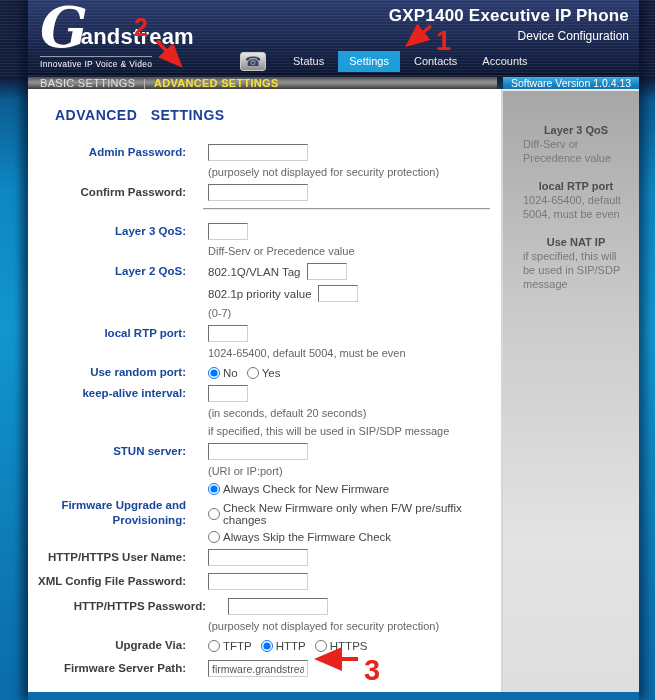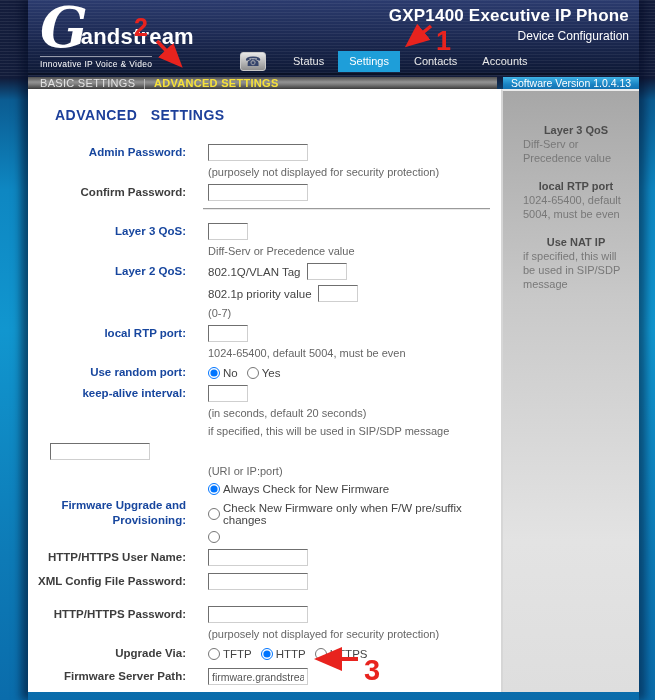--- a/index.html
+++ b/index.html
@@ -202,20 +202,21 @@
         <div class="lbl">keep-alive interval:</div>
         <div class="fld">
             <input class="txt small" type="text" value="20" style="">
           </div>
       </div>
       <div class="note">(in seconds, default 20 seconds)</div>
 
       <div class="note">if specified, this will be used in SIP/SDP message</div>
 
       <div class="row">
+        <div class="lbl">STUN server:</div>
         <div class="fld">
             <input class="txt" type="text" value="" style="">
           </div>
       </div>
       <div class="note">(URI or IP:port)</div>
 
       <div class="radio-stack">
         <div class="row">
           <div class="lbl">
             <div>Firmware Upgrade and</div>
@@ -226,41 +227,42 @@
               <label class="radio-opt" style="margin-bottom:7px;">
                 <input type="radio" name="fwupgrade" checked="" style="">
                 <span>Always Check for New Firmware</span>
               </label>
               <label class="radio-opt" style="margin-bottom:5px;">
                 <input type="radio" name="fwupgrade" style="">
                 <span>Check New Firmware only when F/W pre/suffix changes</span>
               </label>
               <label class="radio-opt">
                 <input type="radio" name="fwupgrade" style="">
+                <span>Always Skip the Firmware Check</span>
               </label>
             </div>
           </div>
         </div>
       </div>
 
       <div class="row" style="margin-top:6px;">
         <div class="lbl dark">HTTP/HTTPS User Name:</div>
         <div class="fld">
             <input class="txt" type="text" value="" style="">
           </div>
       </div>
 
       <div class="row" style="margin-top:7px;">
         <div class="lbl dark">XML Config File Password:</div>
         <div class="fld">
             <input class="txt" type="text" value="" style="">
           </div>
       </div>
 
-      <div class="row" style="margin-top:16px;">
+      <div class="row" style="margin-top:8px;padding-left:20px;">
         <div class="lbl dark">HTTP/HTTPS Password:</div>
         <div class="fld">
             <input class="txt" type="text" value="" style="">
           </div>
       </div>
       <div class="note">(purposely not displayed for security protection)</div>
 
       <div class="row">
         <div class="lbl dark">Upgrade Via:</div>
         <div class="fld">

